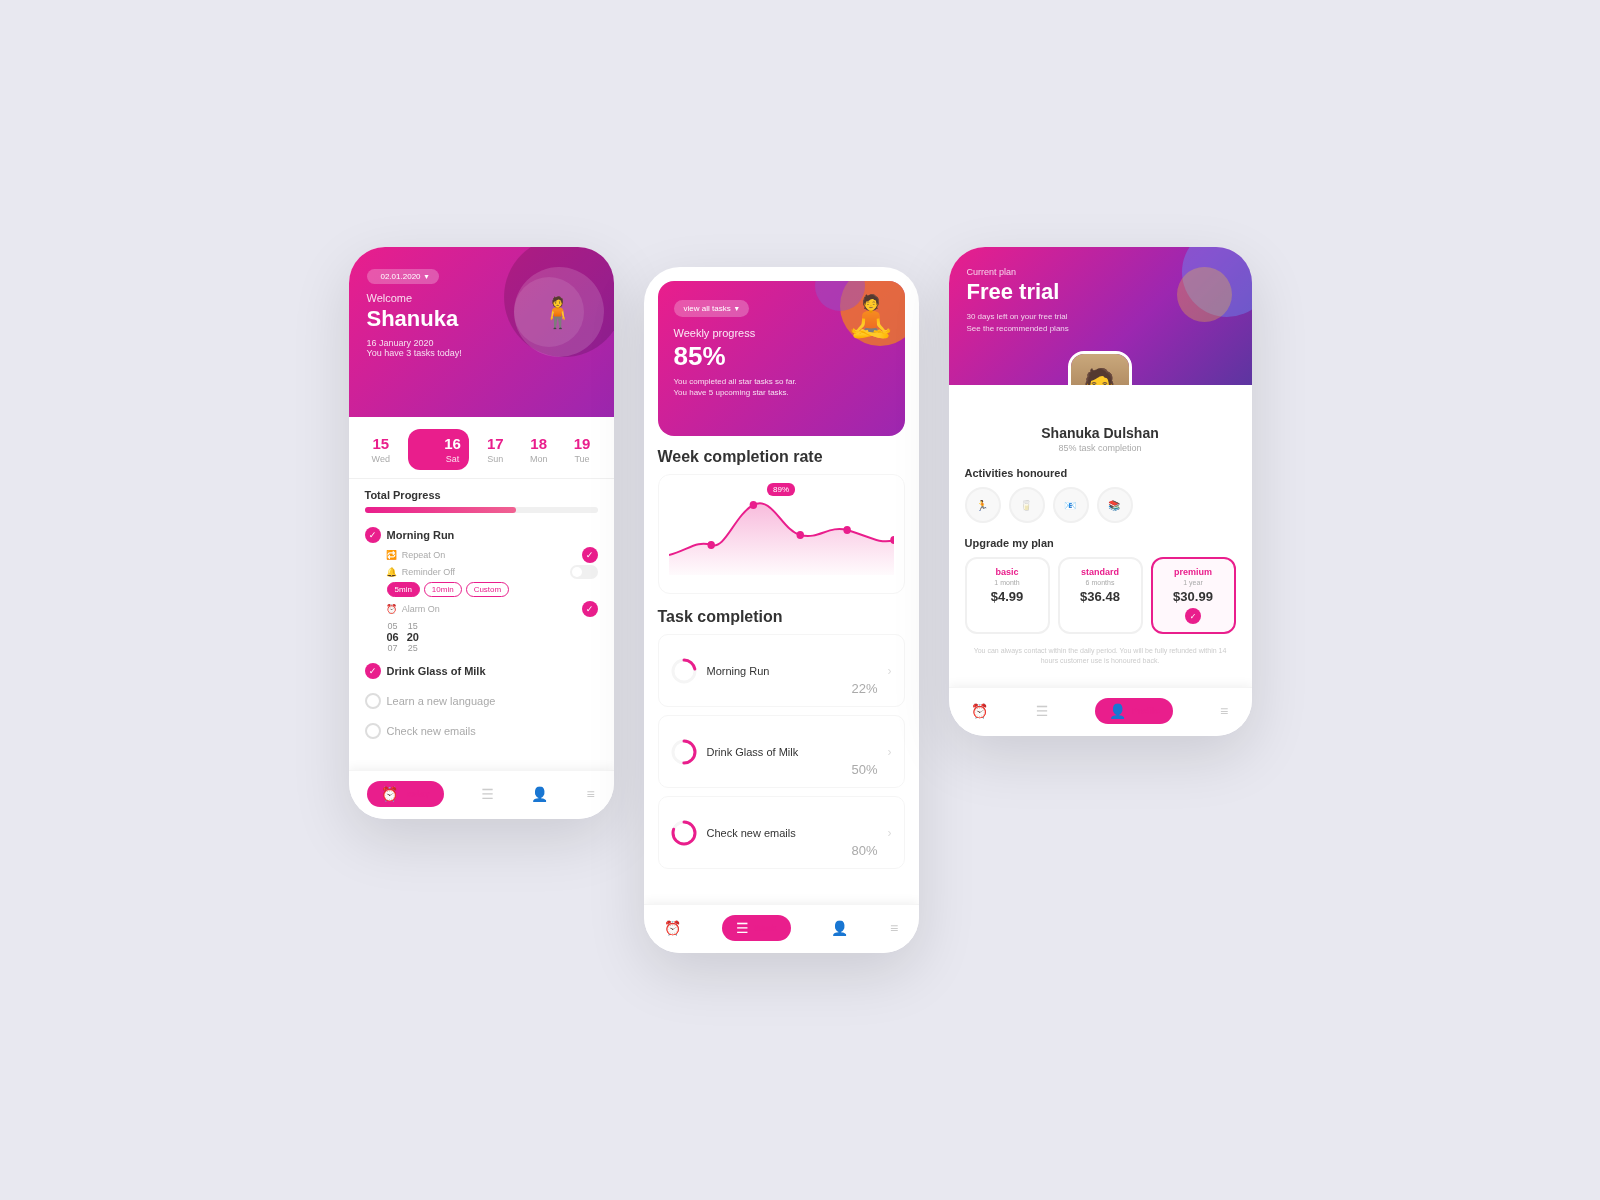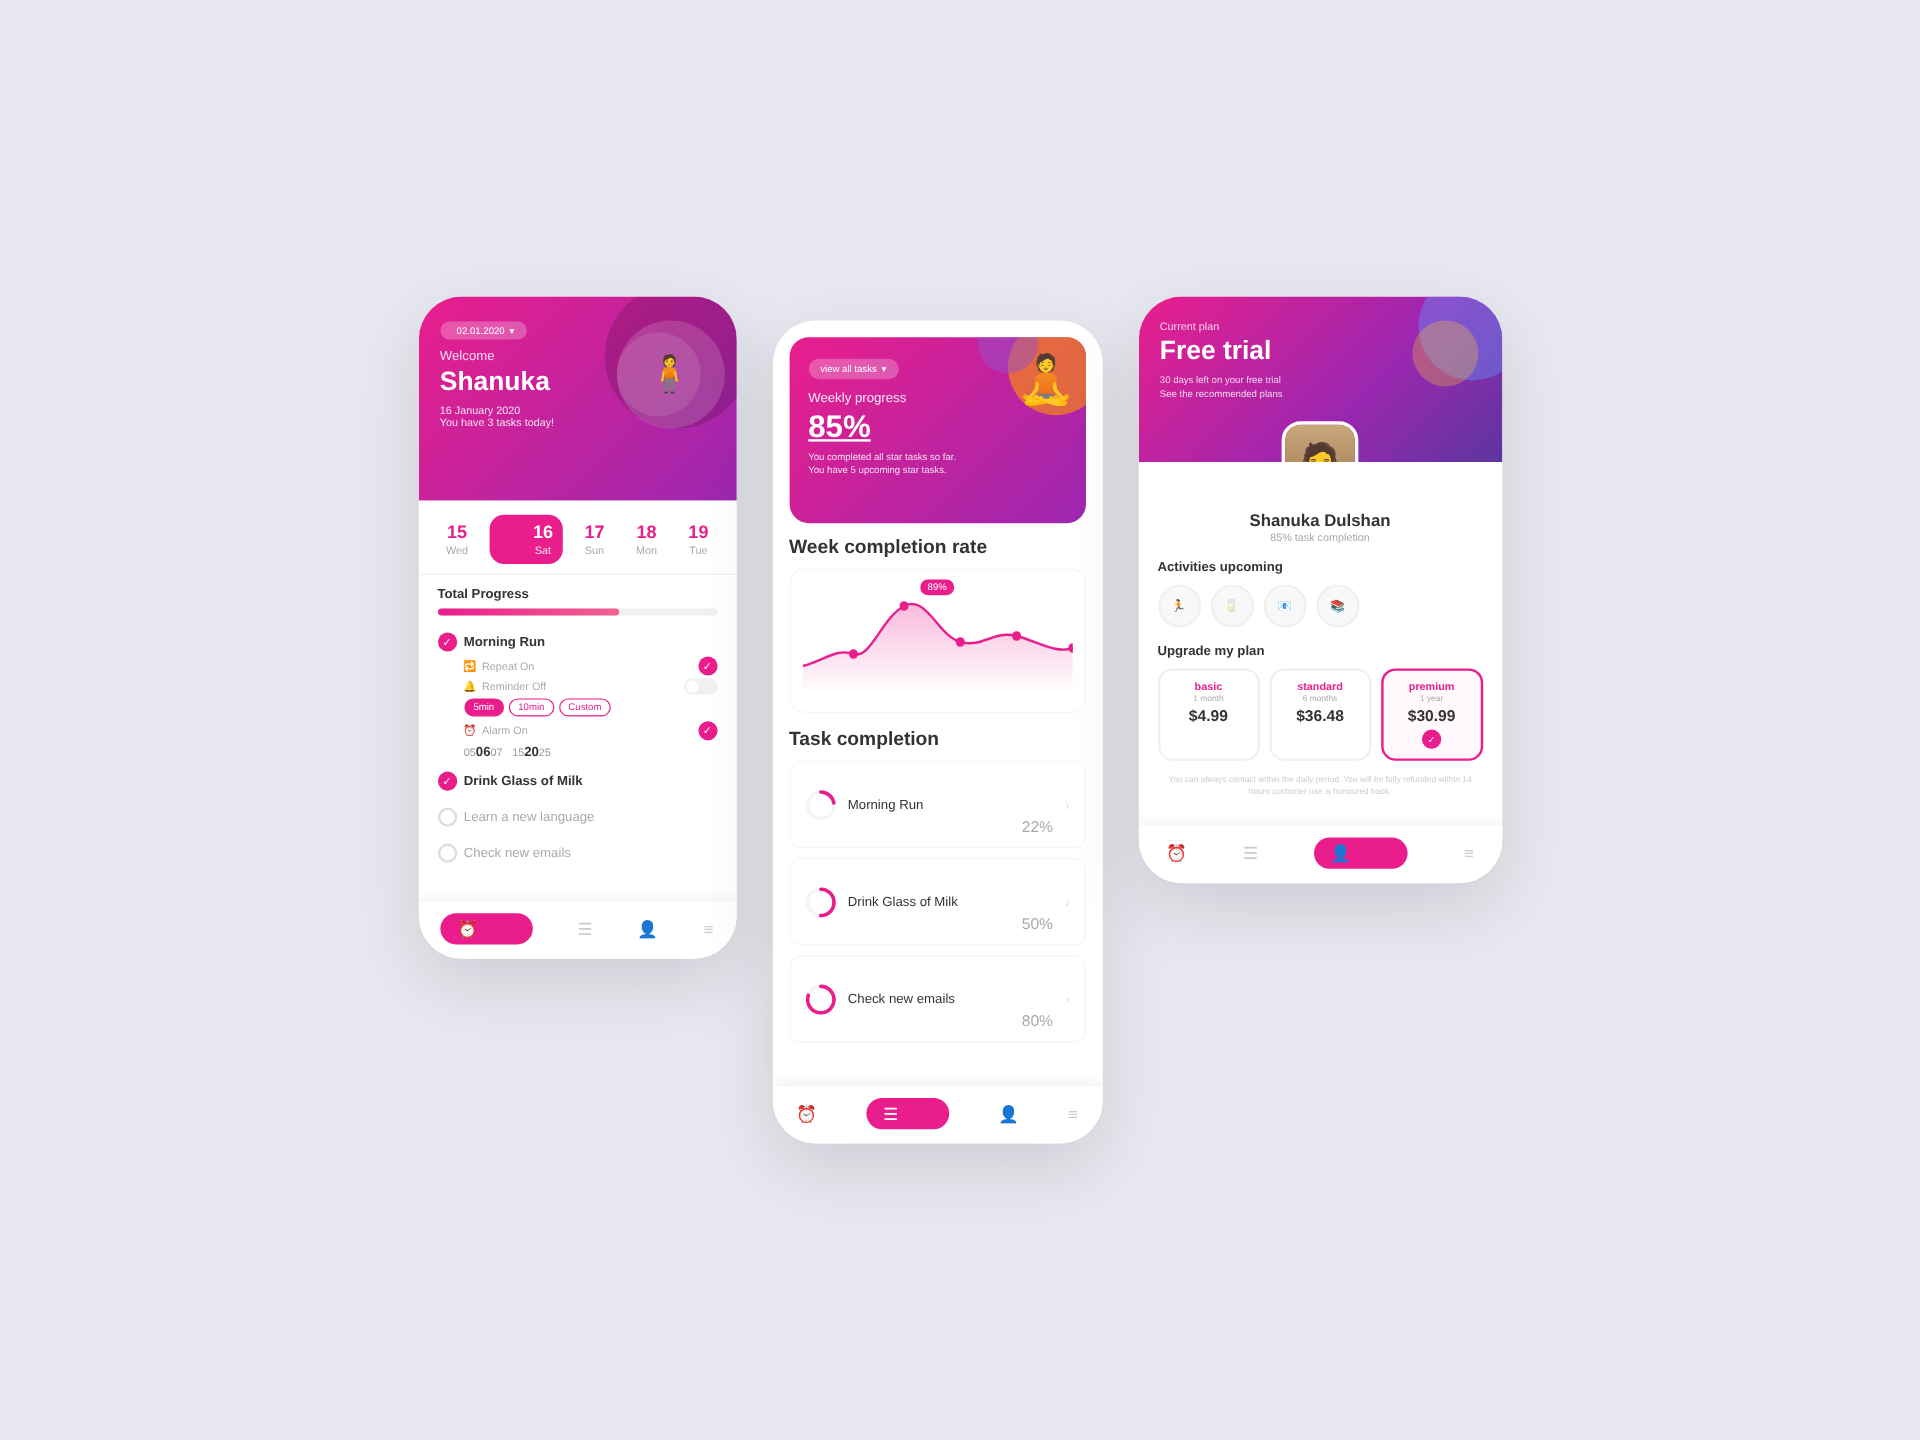--- a/index.html
+++ b/index.html
@@ -115,21 +115,21 @@
     .task-sub-icon { font-size: 9px; }
     .task-toggle { margin-left: auto; width: 28px; height: 14px; background: #f0f0f0; border-radius: 7px; position: relative; }
     .task-toggle::after { content: ''; position: absolute; top: 2px; width: 10px; height: 10px; border-radius: 50%; background: #fff; }
     .task-toggle:not(.on)::after { left: 2px; }
     .toggle-check {
       width: 16px; height: 16px; border-radius: 50%;
       background: #e91e8c; display: flex; align-items: center; justify-content: center;
       color: #fff; font-size: 9px; margin-left: auto;
     }
     .time-picker-row { display: flex; gap: 8px; margin-left: 22px; margin-top: 4px; }
-    .time-col { display: flex; flex-direction: row; align-items: center; font-size: 9px; color: #999; }
+    .time-col { display: flex; flex-direction: column; align-items: center; font-size: 9px; color: #999; }
     .time-col .sel { color: #333; font-weight: 700; font-size: 11px; }
     .time-tag-row { display: flex; gap: 4px; margin-left: 22px; margin-top: 3px; margin-bottom: 4px; }
     .time-tag {
       padding: 2px 7px; border-radius: 8px; font-size: 8px;
       border: 1px solid #e91e8c; color: #e91e8c; cursor: pointer;
     }
     .time-tag.active { background: #e91e8c; color: #fff; }
     
     .bottom-nav {
       position: absolute; bottom: 0; left: 0; right: 0;
@@ -163,21 +163,21 @@
     .s2-header-decor { position: absolute; right: -15px; top: -15px; width: 80px; height: 80px; background: rgba(255,150,0,0.6); border-radius: 50%; }
     .s2-header-decor2 { position: absolute; right: 40px; top: -20px; width: 50px; height: 50px; background: rgba(150,80,200,0.5); border-radius: 50%; }
     .s2-btn {
       display: inline-flex; align-items: center; gap: 4px;
       background: rgba(255,255,255,0.25); color: #fff;
       border-radius: 12px; padding: 4px 10px; font-size: 9px;
       cursor: pointer; margin-bottom: 10px;
     }
     .s2-btn span { font-size: 8px; }
     .s2-weekly { color: rgba(255,255,255,0.9); font-size: 11px; margin-bottom: 2px; }
-    .s2-pct { color: #fff; font-size: 26px; font-weight: 800; margin-bottom: 4px; text-decoration: underline; }
+    .s2-pct { color: #fff; font-size: 26px; font-weight: 800; margin-bottom: 4px; }
     .s2-sub { color: rgba(255,255,255,0.85); font-size: 8px; line-height: 1.4; }
     .s2-illus { position: absolute; right: 8px; top: 12px; font-size: 40px; }
     .s2-body { padding: 12px 14px 70px; }
     .s2-section { margin-bottom: 14px; }
     .s2-section-title { font-size: 16px; color: #333; font-weight: 700; margin-bottom: 8px; }
     
     .chart-container {
       border: 1px solid #f5f5f5; border-radius: 12px;
       padding: 10px; height: 120px; position: relative; overflow: hidden;
     }
@@ -509,21 +509,21 @@
       <div class="s3-avatar-wrap">
         <div class="s3-avatar-face">🧔</div>
       </div>
     </div>
 
     <div class="s3-body">
       <div class="s3-username">Shanuka Dulshan</div>
       <div class="s3-usersub">85% task completion</div>
 
       
-      <div class="s3-section-title">Activities upcoming</div>
+      <div class="s3-section-title">Activities honoured</div>
       <div class="activities-row">
         <div class="act-circle">🏃</div>
         <div class="act-circle">🥛</div>
         <div class="act-circle">📧</div>
         <div class="act-circle">📚</div>
       </div>
 
       
       <div class="s3-section-title">Upgrade my plan</div>
       <div class="plan-cards">

